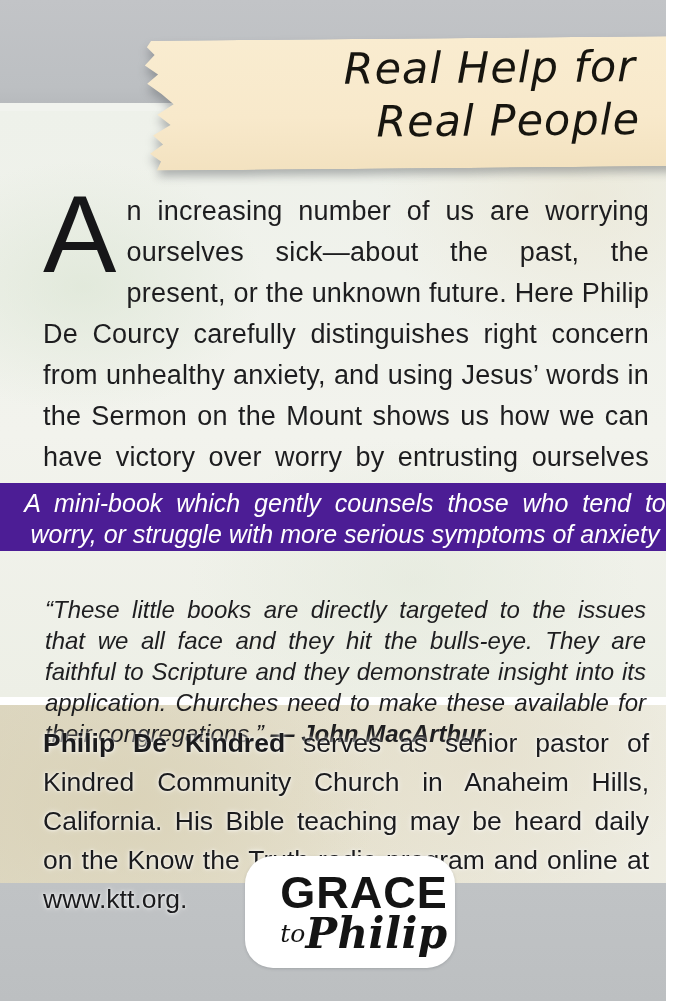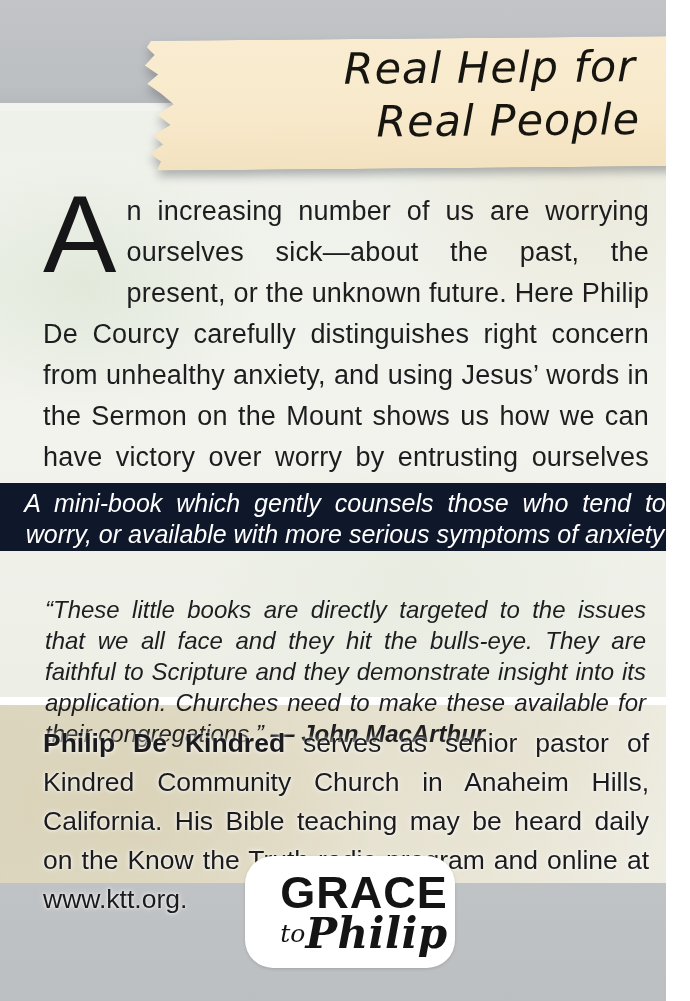--- a/index.html
+++ b/index.html
@@ -87,21 +87,21 @@
     font-size: 110px;
     line-height: 82px;
     padding: 2px 10px 0 0;
     font-weight: 400;
     color: #161618;
   }
 
   
   .mini-banner {
     position: absolute; left: 0; top: 483px; width: 690px; height: 68px;
-    background: #0f172a;
+    background: #4c1d95;
     color: #ffffff;
     font-style: italic;
     font-size: 25px;
     line-height: 31px;
     text-align: center;
     padding-top: 5px;
   }
   .mini-banner .line1 { word-spacing: 7px; }
 
   
@@ -180,21 +180,21 @@
   </div>
   <div class="tape-text">
     <div class="line1">Real Help for</div>
     <div class="line2">Real People</div>
   </div>
 
   <p class="intro"><span class="dropcap">A</span><span>n increasing number of us are worrying ourselves sick—about the past, the present, or the unknown future. Here Philip De Courcy carefully distinguishes right concern from unhealthy anxiety, and using Jesus’ words in the Sermon on the Mount shows us how we can have victory over worry by entrusting ourselves fully into the caring hands of our heavenly Father.</span></p>
 
   <div class="mini-banner">
     <div class="line1">A mini-book which gently counsels those who tend to</div>
-    <div class="line2">worry, or available with more serious symptoms of anxiety</div>
+    <div class="line2">worry, or struggle with more serious symptoms of anxiety</div>
   </div>
 
   <p class="quote"><span>“These little books are directly targeted to the issues that we all face and they hit the bulls-eye. They are faithful to Scripture and they demonstrate insight into its application. Churches need to make these available for their congregations.” </span><span class="attribution">— John MacArthur</span></p>
 
   <p class="bio"><span class="lead">Philip De Kindred</span><span> serves as senior pastor of Kindred Community Church in Anaheim Hills, California. His Bible teaching may be heard daily on the Know the Truth radio program and online at www.ktt.org.</span></p>
 
   <div class="logo">
     <div class="grace">GRACE</div>
     <div class="script-line"><span class="to">to</span><span class="india">Philip</span></div>
   </div>

